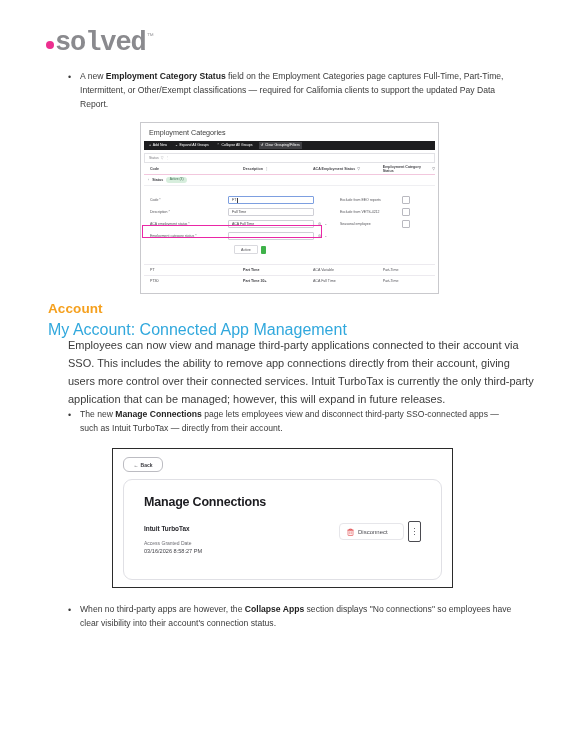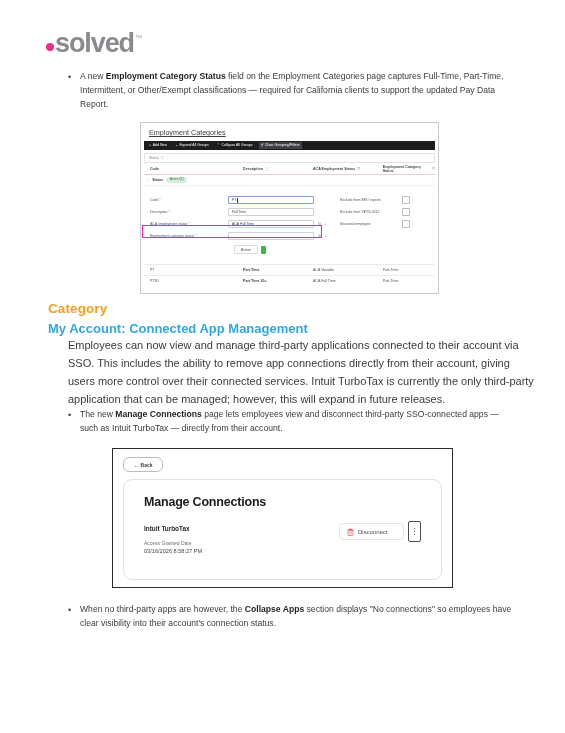--- a/index.html
+++ b/index.html
@@ -28,21 +28,21 @@
     width: 8px;
     height: 8px;
     border-radius: 50%;
     background: #ec2f8f;
     display: inline-block;
     position: relative;
     top: -1px;
     margin-right: 1px;
   }
   .logo-text {
-    font-family: Liberation Sans, sans-serif;
+    font-family: Liberation Mono, monospace;
     font-weight: 700;
     font-size: 27px;
     letter-spacing: -1.1px;
     color: #8a8a8e;
     line-height: 1;
   }
   .logo-tm {
     font-size: 7px;
     color: #9b9b9f;
     position: relative;
@@ -80,22 +80,22 @@
     top: 301px;
     font-size: 13.5px;
     font-weight: 700;
     color: #f5a01e;
     letter-spacing: 0.1px;
   }
   .sect-h2 {
     position: absolute;
     left: 48px;
     top: 321px;
-    font-size: 13px;
-    font-weight: 700;
+    font-size: 16px;
+    font-weight: 400;
     color: #31a8dd;
   }
   .para {
     position: absolute;
     left: 48px;
     top: 337px;
     width: 467px;
     font-size: 11px;
     line-height: 1.63;
     color: #3b3b3b;
@@ -113,21 +113,20 @@
     border: 1px solid #c9c9cd;
     box-sizing: border-box;
     overflow: hidden;
     font-size: 4px;
   }
   .fig1-title {
     font-size: 7.2px;
     color: #3d3d3d;
     padding: 5px 0 0 8px;
     font-weight: 400;
-    text-decoration: underline;
   }
   .fig1-toolbar {
     margin: 4px 3px 0 3px;
     height: 9px;
     background: #1d1d1f;
     display: flex;
     align-items: center;
     padding-left: 3px;
     gap: 4px;
   }
@@ -548,21 +547,21 @@
     </div>
     <div class="drow">
       <div class="td code col-a">PT30</div>
       <div class="td desc col-b">Part Time 30+</div>
       <div class="td col-c">ACA Full Time</div>
       <div class="td col-d">Part-Time</div>
     </div>
   </div>
 </div>
 
-<div class="sect-h1">Category</div>
+<div class="sect-h1">Account</div>
 <div class="sect-h2">My Account: Connected App Management</div>
 <div class="para">Employees can now view and manage third-party applications connected to their account via SSO. This includes the ability to remove app connections directly from their account, giving users more control over their connected services. Intuit TurboTax is currently the only third-party application that can be managed; however, this will expand in future releases.</div>
 
 <div class="bullet" id="bullet-2">
   <span class="dot">•</span>
   <span class="btext"><span>The new </span><b>Manage Connections</b><span> page lets employees view and disconnect third-party SSO-connected apps — such as Intuit TurboTax — directly from their account.</span></span>
 </div>
 
 <div class="fig2">
   <div class="back-btn">

